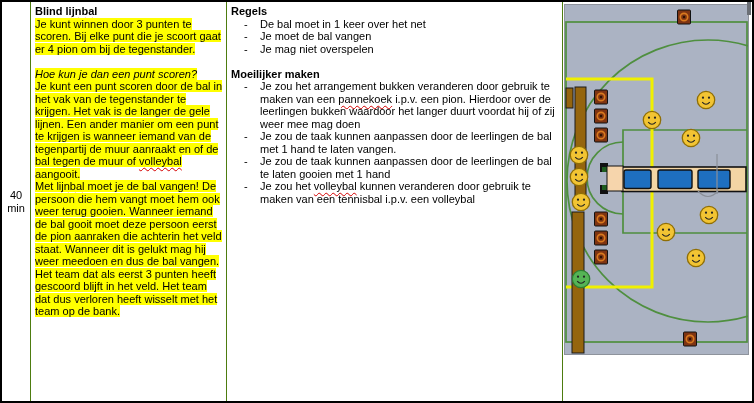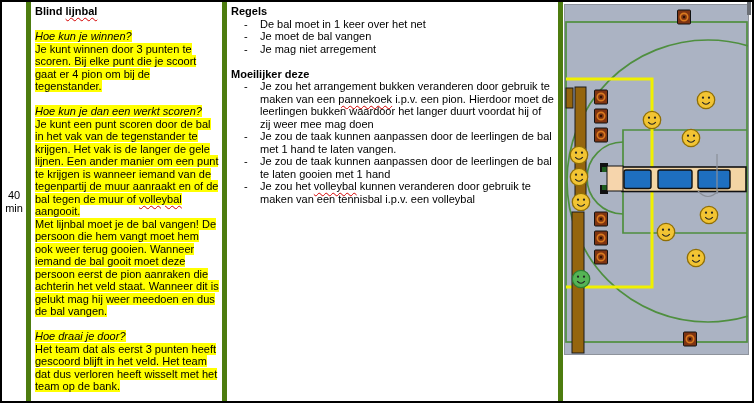--- a/index.html
+++ b/index.html
@@ -10,21 +10,21 @@
     font-size: 11px; line-height: 12.5px; color: #000;
   }
   .sheet {
     width: 754px; height: 403px;
     border: 2px solid #000;
     display: grid;
     grid-template-columns: 29px 196px 336px 1fr;
     background: #fff;
   }
   .cell { overflow: hidden; }
-  .cell:not(:last-child) { border-right: 5px solid #4d7c0f; }
+  .cell:not(:last-child) { border-right: 1px solid #4d7c0f; }
   .time {
     display: flex; flex-direction: column;
     align-items: center; justify-content: center;
     text-align: center;
   }
   .activity { padding: 3px 3px 0 4px; }
   .rules    { padding: 3px 4px 5px 4px; }
   .diagram  { position: relative; padding: 2px 0 0 1px; background:#fff; }
   .title { font-weight: bold; }
   .bold  { font-weight: bold; }
@@ -53,51 +53,49 @@
 <div class="sheet">
 
   <div class="cell time">
     <div>40</div>
     <div>min</div>
   </div>
 
   <div class="cell activity">
     <p class="title"><span>Blind </span><span class="sq">lijnbal</span></p>
     <div>
-        <p class="sec-h"><mark><i><span>Hoe kun je winnen?</span></i></mark></p>
         <p><mark><span>Je kunt winnen door 3 punten te scoren. Bij elke punt die je scoort gaat er 4 pion om bij de tegenstander.</span></mark></p>
-        <p class="sec-h"><mark><i><span>Hoe kun je dan een werkt scoren?</span></i></mark></p>
+        <p class="sec-h"><mark><i><span>Hoe kun je dan een punt scoren?</span></i></mark></p>
         <p><mark><span>Je kunt een punt scoren door de bal in het vak van de tegenstander te krijgen. Het vak is de langer de gele lijnen. Een ander manier om een punt te krijgen is wanneer iemand van de tegenpartij de muur aanraakt en of de bal tegen de muur of </span><span class="sq">volleybal</span><span> aangooit.</span></mark></p>
         <p><mark><span>Met </span><span class="sq">lijnbal</span><span> moet je de bal vangen! De persoon die hem vangt moet hem ook weer terug gooien. Wanneer iemand de bal gooit moet deze persoon eerst de pion aanraken die achterin het veld staat. Wanneer dit is gelukt mag hij weer meedoen en dus de bal vangen.</span></mark></p>
-        <p class="sec-h"><mark><i><span>Hoe draai je door?</span></i></mark></p>
         <p><mark><span>Het team dat als eerst 3 punten heeft gescoord blijft in het veld. Het team dat dus verloren heeft wisselt met het team op de bank.</span></mark></p>
       </div>
   </div>
 
   <div class="cell rules">
     <p class="bold">Regels</p>
     <div>
         <div class="li">
           <span class="dash">-</span>
           <span class="bt"><span>De bal moet in 1 keer over het net</span></span>
         </div>
         <div class="li">
           <span class="dash">-</span>
           <span class="bt"><span>Je moet de bal vangen</span></span>
         </div>
         <div class="li">
           <span class="dash">-</span>
-          <span class="bt"><span>Je mag niet arregement</span></span>
+          <span class="bt"><span>Je mag niet overspelen</span></span>
         </div>
       </div>
-    <p class="bold mt">Moeilijker deze</p>
+    <p class="bold mt">Moeilijker maken</p>
     <div>
         <div class="li">
           <span class="dash">-</span>
-          <span class="bt"><span>Je zou het arrangement bukken veranderen door gebruik te maken van een </span><span class="sq">pannekoek</span><span> i.p.v. een pion. Hierdoor moet de leerlingen bukken waardoor het langer duurt voordat hij of zij weer mee mag doen</span></span>
+          <span class="bt"><span>Je zou het arrangement bukken veranderen door gebruik te maken van een </span><span class="sq">pannekoek</span><span> i.p.v. een pion. Hierdoor over de leerlingen bukken waardoor het langer duurt voordat hij of zij weer mee mag doen</span></span>
         </div>
         <div class="li">
           <span class="dash">-</span>
           <span class="bt"><span>Je zou de taak kunnen aanpassen door de leerlingen de bal met 1 hand te laten vangen.</span></span>
         </div>
         <div class="li">
           <span class="dash">-</span>
           <span class="bt"><span>Je zou de taak kunnen aanpassen door de leerlingen de bal te laten gooien met 1 hand</span></span>
         </div>
         <div class="li">

